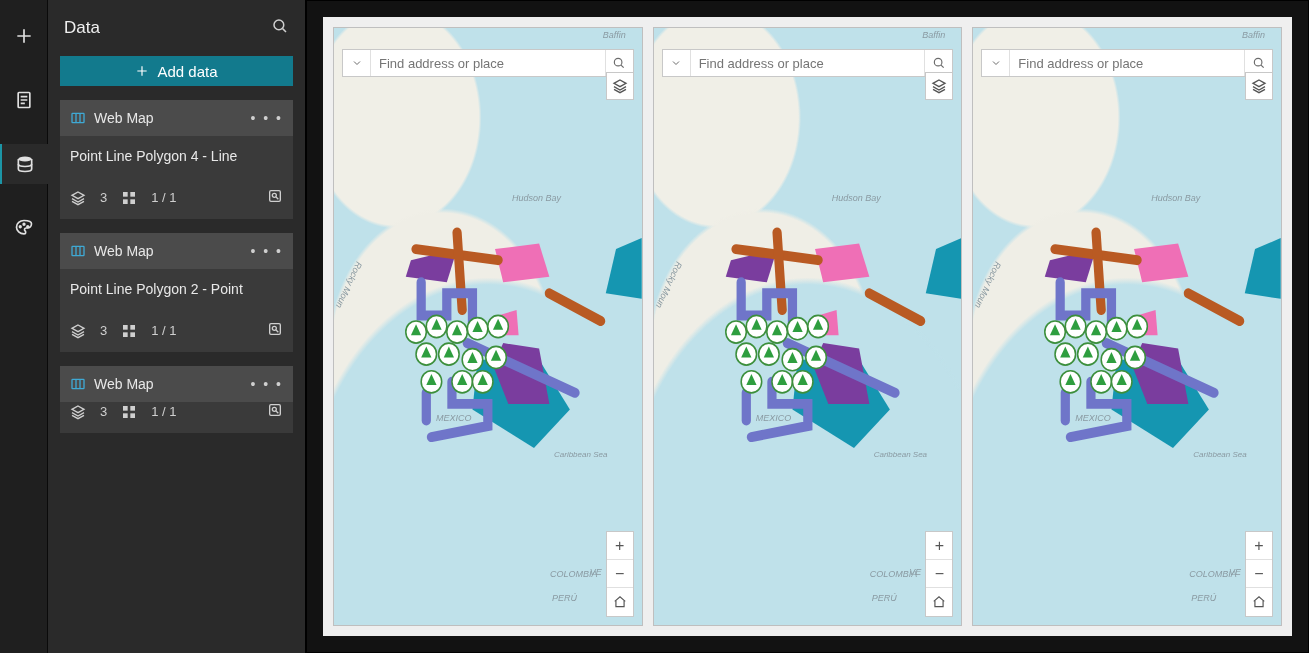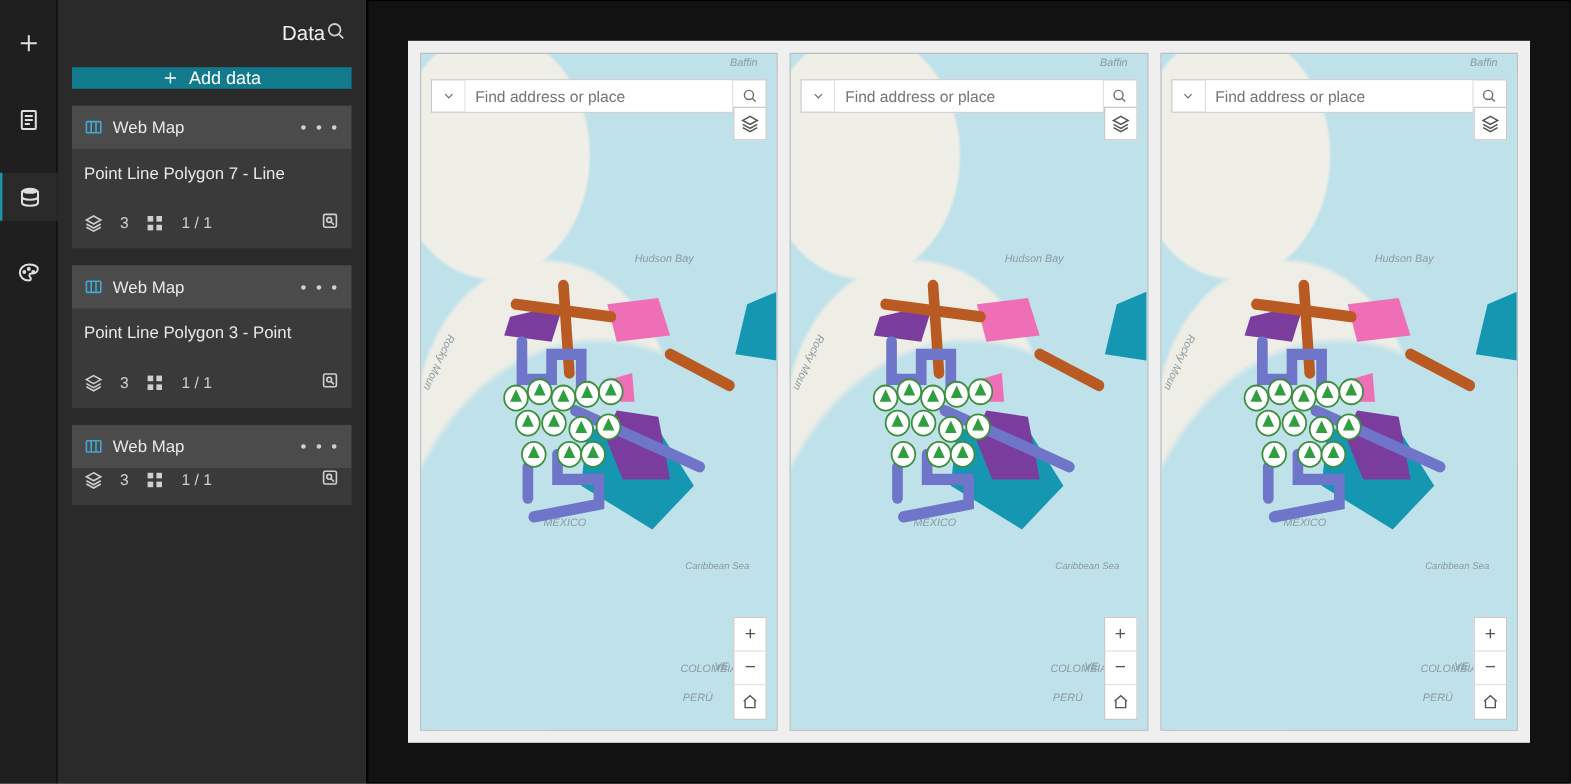--- a/index.html
+++ b/index.html
@@ -42,32 +42,32 @@
       width: 258px;
       background: #2a2a2a;
       display: flex;
       flex-direction: column;
       border-right: 1px solid #000;
     }
     .panel-header {
       height: 56px;
       display: flex;
       align-items: center;
-      justify-content: flex-end;
+      justify-content: space-between;
       padding: 0 16px;
       color: #f0f0f0;
       font-size: 17px;
     }
     .panel-header .search-ic {
       color: #cfcfcf;
       cursor: pointer;
     }
     .add-btn {
       margin: 0 12px 14px 12px;
-      height: 18px;
+      height: 30px;
       background: #127a8d;
       color: #fff;
       display: flex;
       align-items: center;
       justify-content: center;
       gap: 8px;
       font-size: 15px;
       cursor: pointer;
     }
     .card {
@@ -118,21 +118,21 @@
     .card-foot .spacer { flex: 1; }
     .card-foot .findinf {
       color: #cfcfcf;
       cursor: pointer;
     }
 
     
     .canvas {
       flex: 1;
       background: #121212;
-      padding: 33px;
+      padding: 16px;
       border: 1px solid #000;
     }
     .canvas-inner {
       width: 100%;
       height: 100%;
       background: #efefef;
       display: flex;
       gap: 10px;
       padding: 10px;
     }
@@ -294,21 +294,21 @@
   <div class="card">
     <div class="card-head">
       <svg width="16" height="16" viewBox="0 0 24 24" fill="none" stroke="#3fa9d4" stroke-width="2">
           <rect x="3" y="5" width="18" height="14" rx="1"></rect>
           <path d="M9 5v14M15 5v14"></path>
         </svg>
       <span>Web Map</span>
       <span class="dots">• • •</span>
     </div>
     <div class="card-body">
-      <div class="card-title">Point Line Polygon 7 - Line</div>
+      <div class="card-title">Point Line Polygon 4 - Line</div>
     </div>
     <div class="card-foot">
       <span class="ico">
           <svg width="16" height="16" viewBox="0 0 24 24" fill="#cfcfcf">
             <path d="M12 3l9 5-9 5-9-5 9-5zM3 13l9 5 9-5M3 17l9 5 9-5" fill="none" stroke="#cfcfcf" stroke-width="2"></path>
           </svg>
         </span>
       <span>3</span>
       <span class="ico">
           <svg width="16" height="16" viewBox="0 0 24 24" fill="#cfcfcf">
@@ -331,21 +331,21 @@
   <div class="card">
     <div class="card-head">
       <svg width="16" height="16" viewBox="0 0 24 24" fill="none" stroke="#3fa9d4" stroke-width="2">
           <rect x="3" y="5" width="18" height="14" rx="1"></rect>
           <path d="M9 5v14M15 5v14"></path>
         </svg>
       <span>Web Map</span>
       <span class="dots">• • •</span>
     </div>
     <div class="card-body">
-      <div class="card-title">Point Line Polygon 3 - Point</div>
+      <div class="card-title">Point Line Polygon 2 - Point</div>
     </div>
     <div class="card-foot">
       <span class="ico">
           <svg width="16" height="16" viewBox="0 0 24 24" fill="#cfcfcf">
             <path d="M12 3l9 5-9 5-9-5 9-5zM3 13l9 5 9-5M3 17l9 5 9-5" fill="none" stroke="#cfcfcf" stroke-width="2"></path>
           </svg>
         </span>
       <span>3</span>
       <span class="ico">
           <svg width="16" height="16" viewBox="0 0 24 24" fill="#cfcfcf">

